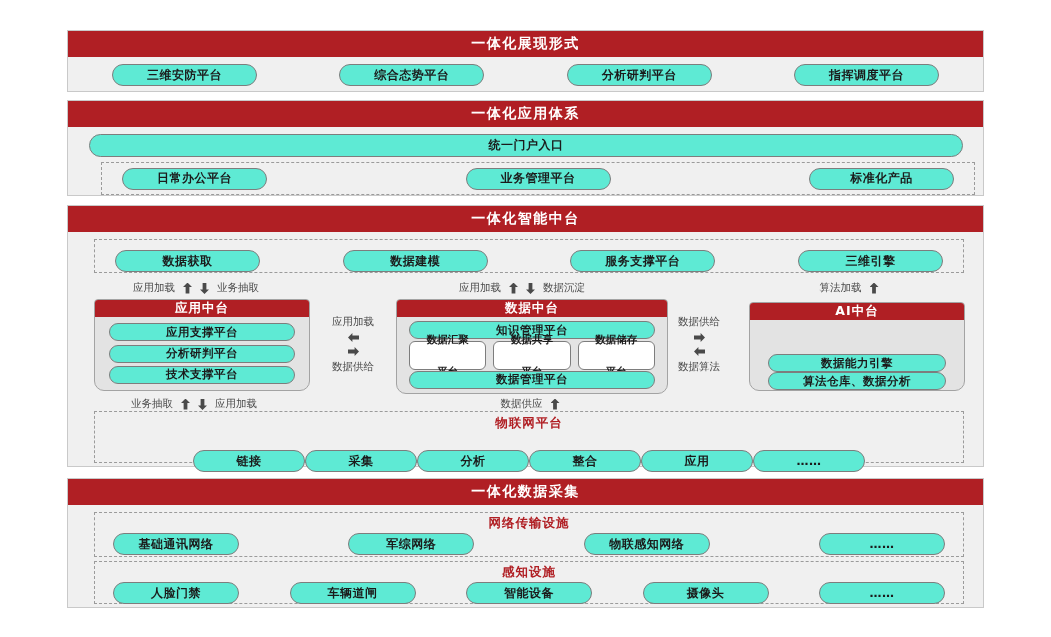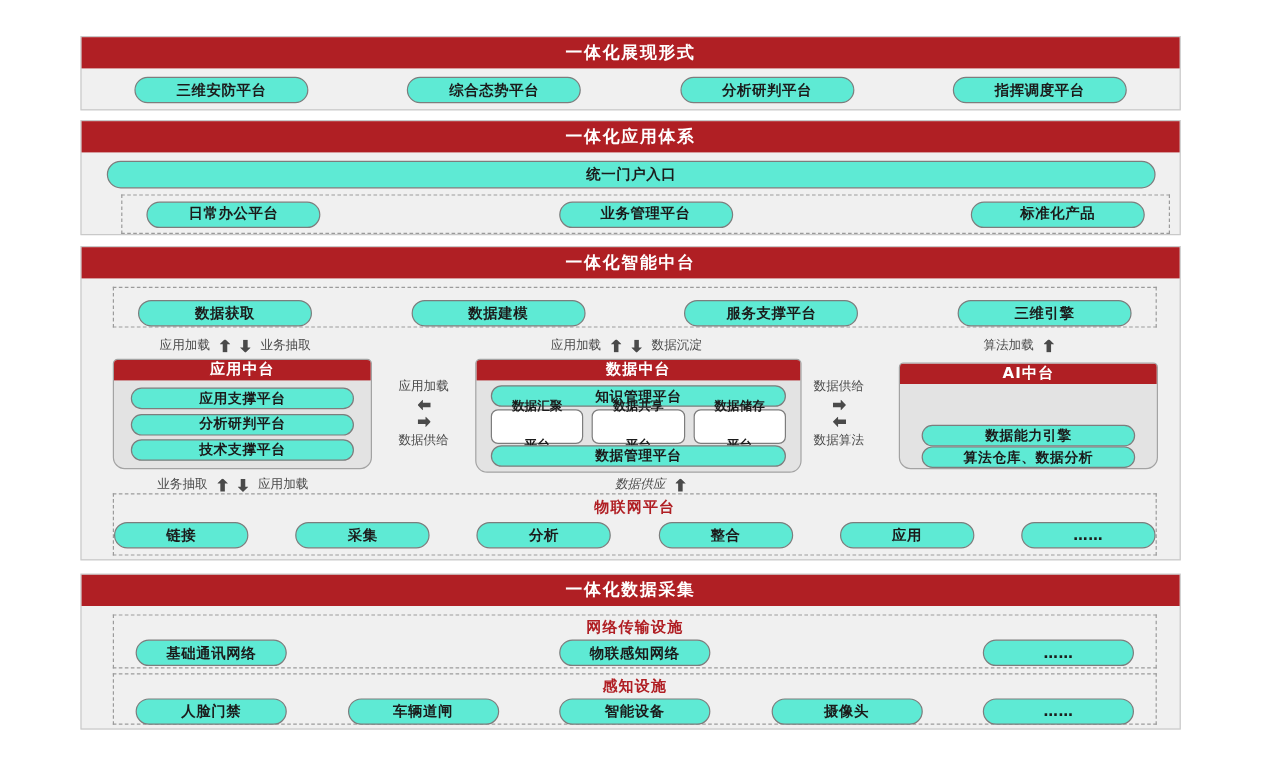--- a/index.html
+++ b/index.html
@@ -140,45 +140,46 @@
         <div class="pill">算法仓库、数据分析</div>
       </div>
     </div>
 
     <div class="flowlbl abs" style="left:26px;top:190px;width:200px;height:16px;">
       <span>业务抽取</span>
       <span class="arr"></span>
       <span class="arr d"></span>
       <span>应用加载</span>
     </div>
-    <div class="flowlbl abs" style="left:374px;top:190px;width:200px;height:16px;font-style:italic;">
+    <div class="flowlbl abs" style="left:362px;top:190px;width:200px;height:16px;">
       <span>数据供应</span>
       <span class="arr"></span>
     </div>
 
     <div class="dashed" style="left:26px;top:205px;width:870px;height:52px;padding-top:3px;">
       <div class="redlbl">物联网平台</div>
-      <div class="row" style="justify-content:space-between;margin-top:3px;">
+      <div class="row" style="justify-content:center;margin-top:18px;">
         <div class="pill" style="width:112px;">链接</div>
         <div class="pill" style="width:112px;">采集</div>
         <div class="pill" style="width:112px;">分析</div>
         <div class="pill" style="width:112px;">整合</div>
         <div class="pill" style="width:112px;">应用</div>
         <div class="pill" style="width:112px;">……</div>
       </div>
     </div>
   </div>
 
   <div class="sec" style="top:478px;height:130px;">
     <div class="sec-hd">一体化数据采集</div>
 
     <div class="dashed" style="left:26px;top:33px;width:870px;height:45px;padding-top:2px;">
       <div class="redlbl">网络传输设施</div>
       <div class="row" style="padding:0 18px;margin-top:1px;">
         <div class="pill" style="width:126px;">基础通讯网络</div>
+        <div class="pill" style="width:126px;">军综网络</div>
         <div class="pill" style="width:126px;">物联感知网络</div>
         <div class="pill" style="width:126px;">……</div>
       </div>
     </div>
 
     <div class="dashed" style="left:26px;top:82px;width:870px;height:43px;padding-top:2px;">
       <div class="redlbl">感知设施</div>
       <div class="row" style="padding:0 18px;margin-top:1px;">
         <div class="pill" style="width:126px;">人脸门禁</div>
         <div class="pill" style="width:126px;">车辆道闸</div>

